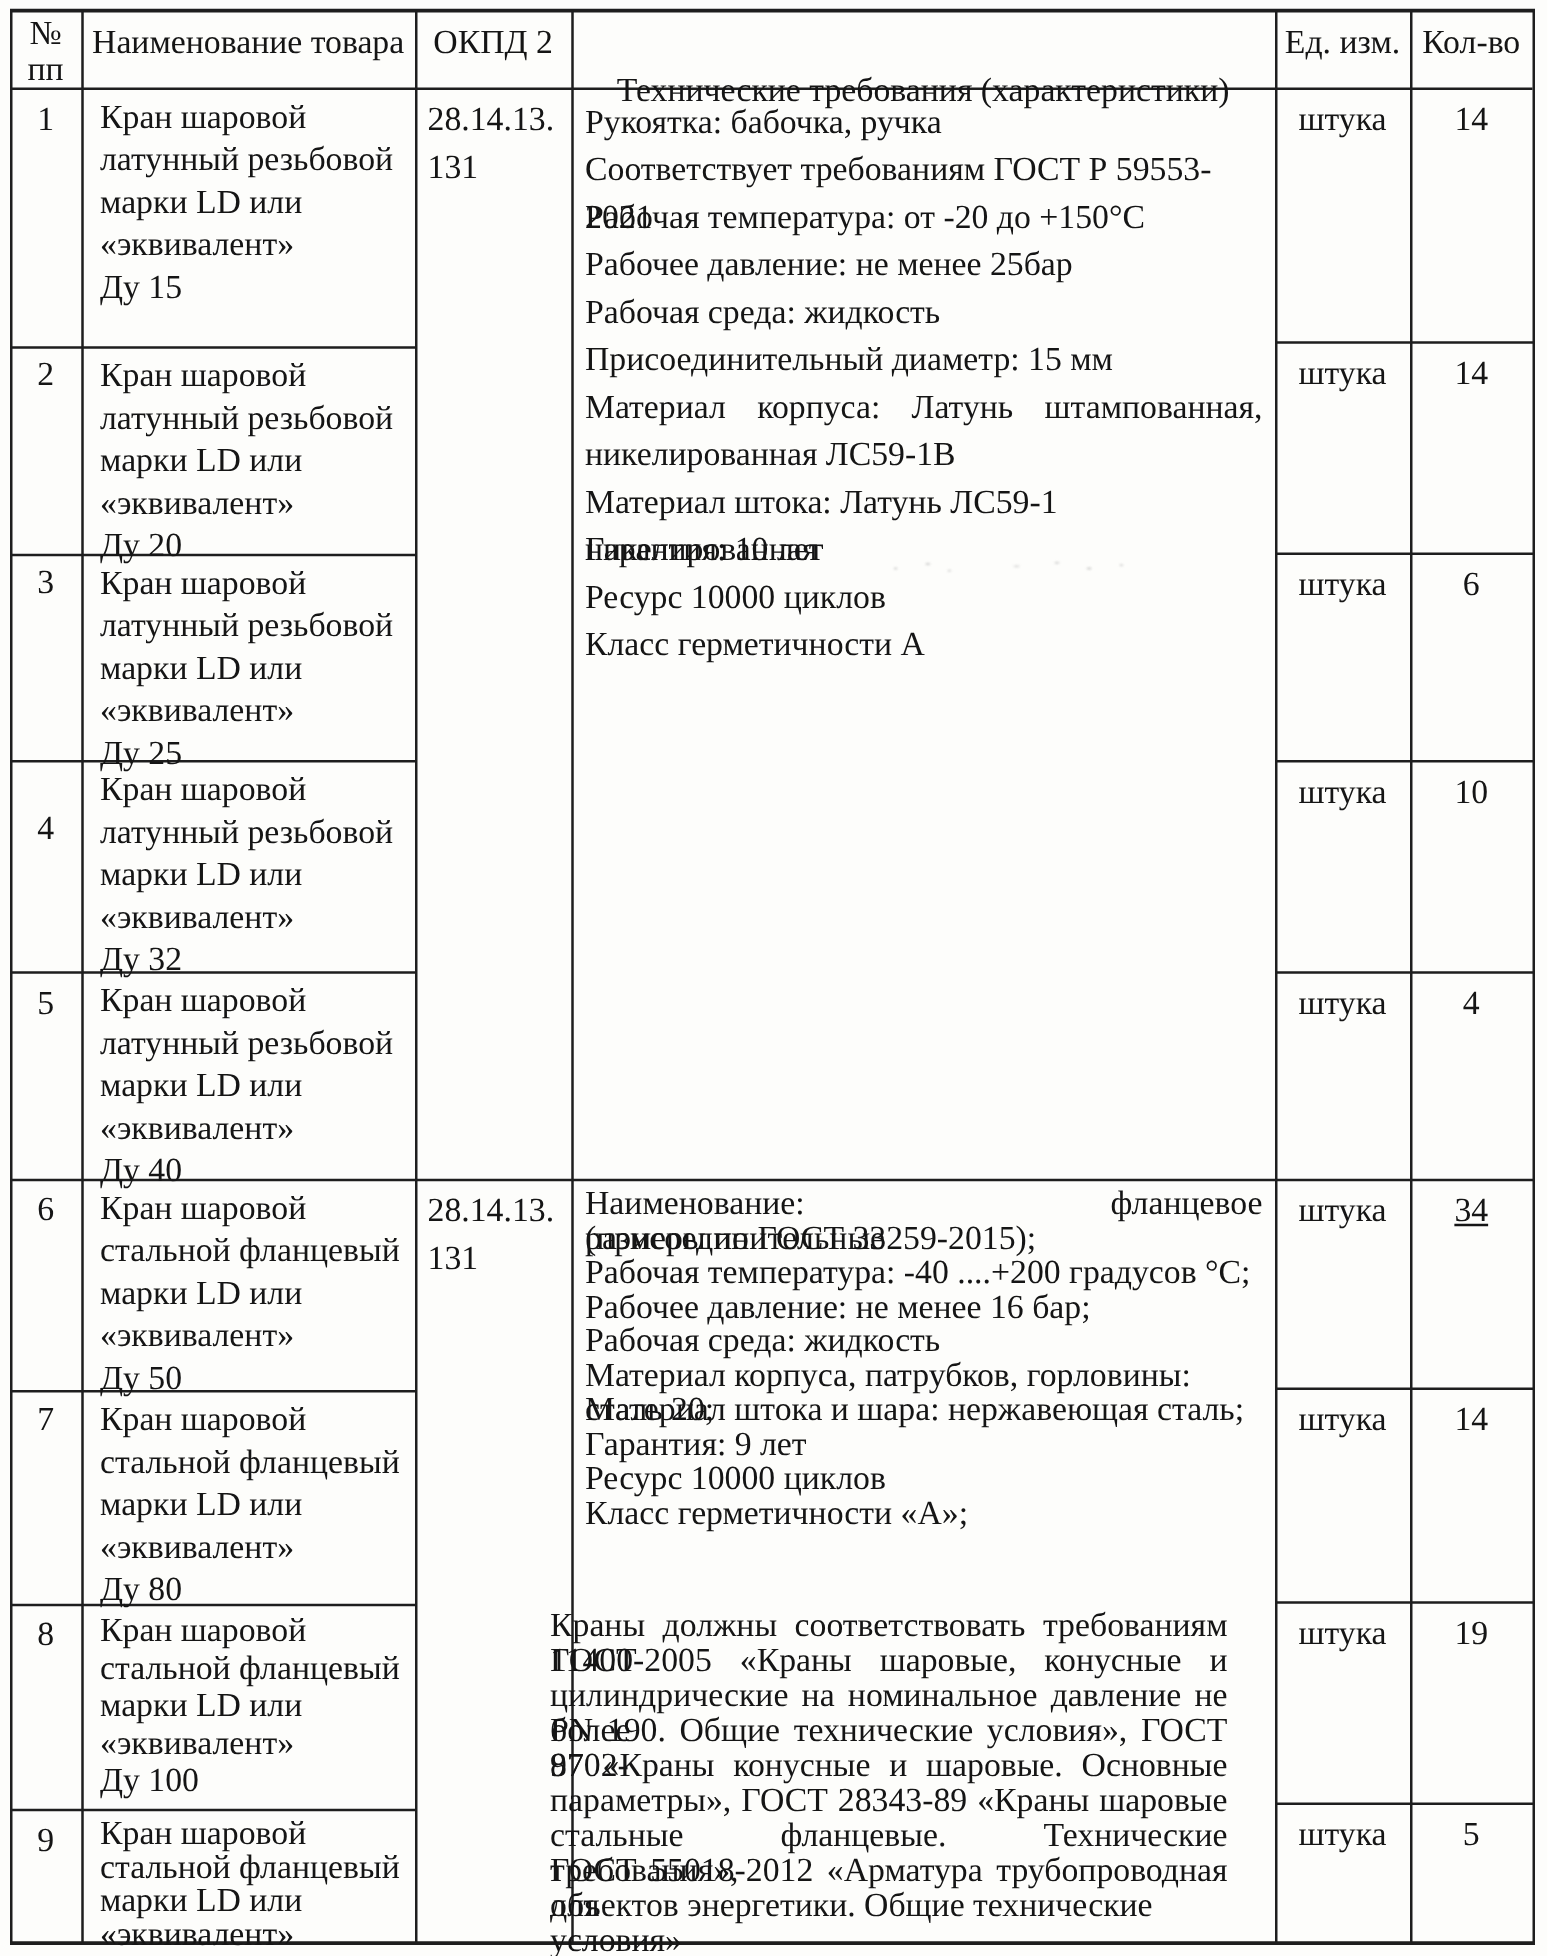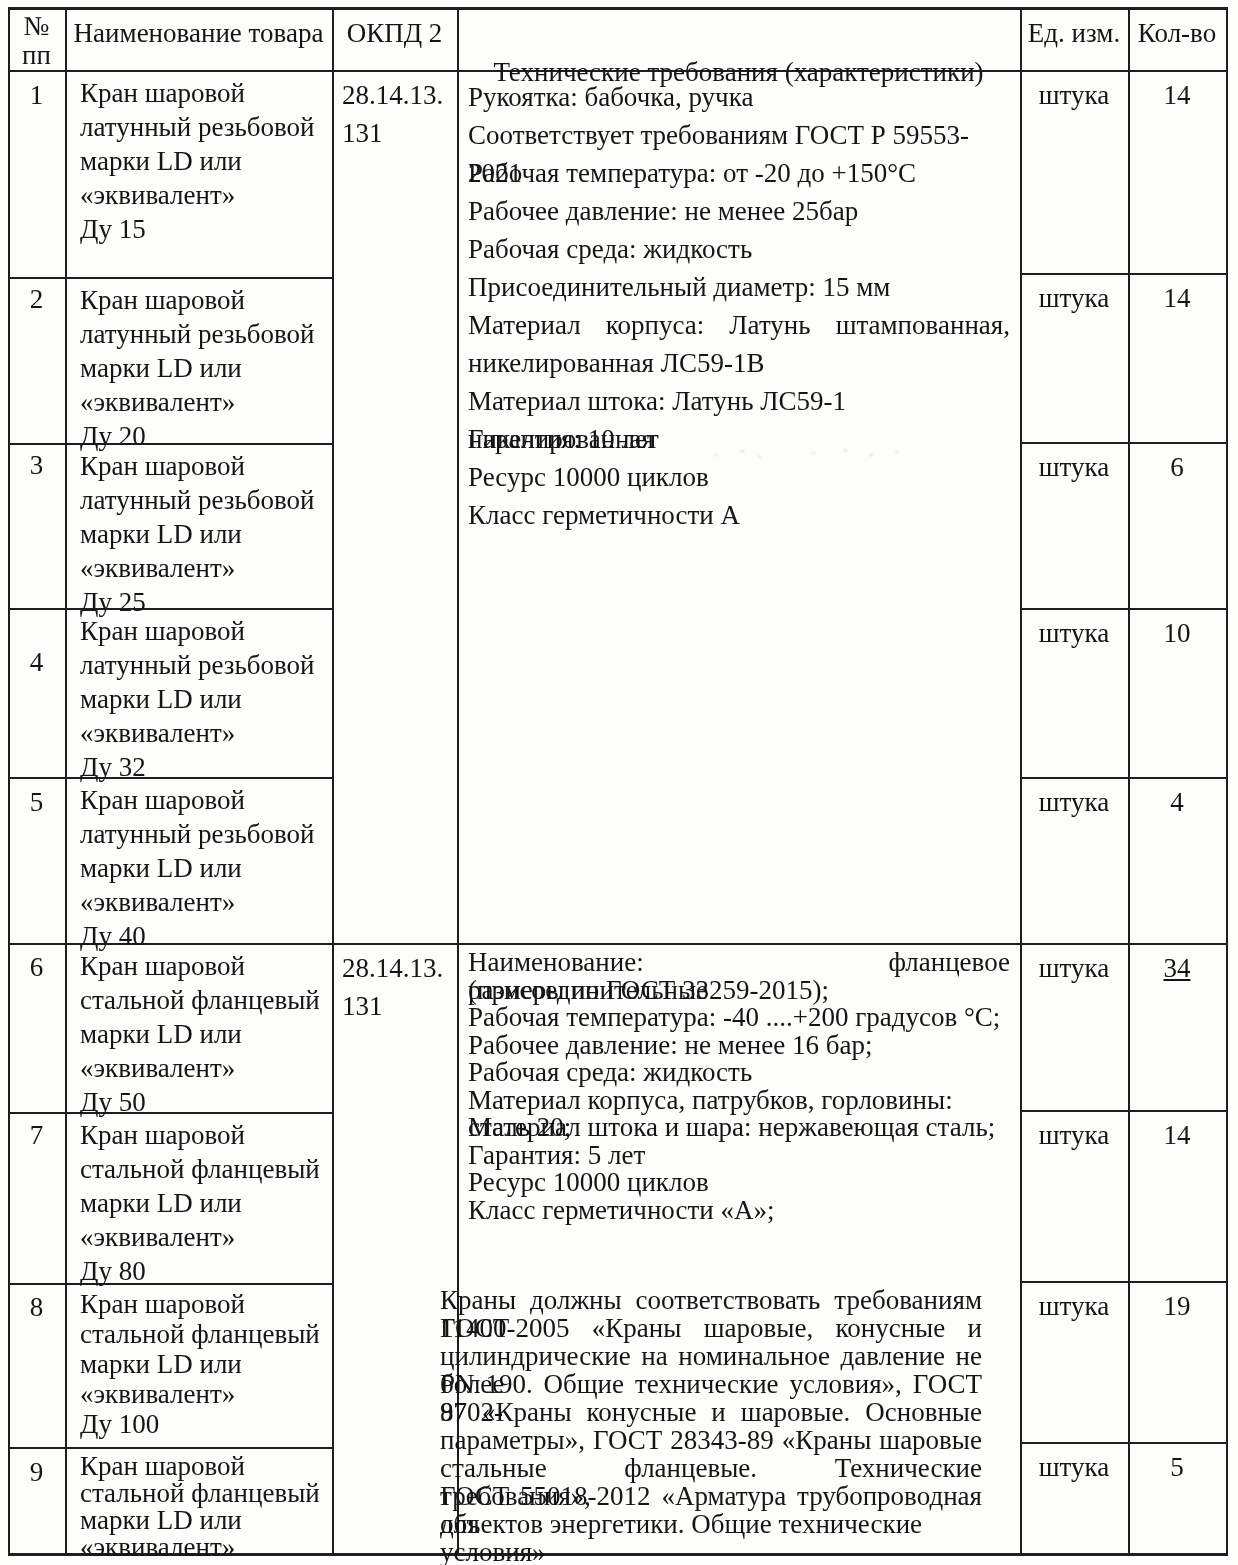--- a/index.html
+++ b/index.html
@@ -151,21 +151,21 @@
       <div class="tline" style="height: 38px; line-height: 38px;">Класс герметичности А</div>
     </div>
     <div class="techblock" style="left: 468px; top: 949px; width: 542px;">
       <div class="tline jl" style="height: 27.5px; line-height: 27.5px;">Наименование: фланцевое (присоединительные</div>
       <div class="tline" style="height: 27.5px; line-height: 27.5px;">размеры по ГОСТ 33259-2015);</div>
       <div class="tline" style="height: 27.5px; line-height: 27.5px;">Рабочая температура:  -40 ....+200 градусов °С;</div>
       <div class="tline" style="height: 27.5px; line-height: 27.5px;">Рабочее давление: не менее 16 бар;</div>
       <div class="tline" style="height: 27.5px; line-height: 27.5px;">Рабочая среда: жидкость</div>
       <div class="tline" style="height: 27.5px; line-height: 27.5px;">Материал корпуса, патрубков, горловины: сталь 20;</div>
       <div class="tline" style="height: 27.5px; line-height: 27.5px;">Материал штока и шара: нержавеющая сталь;</div>
-      <div class="tline" style="height: 27.5px; line-height: 27.5px;">Гарантия: 5 лет</div>
+      <div class="tline" style="height: 27.5px; line-height: 27.5px;">Гарантия: 9 лет</div>
       <div class="tline" style="height: 27.5px; line-height: 27.5px;">Ресурс 10000 циклов</div>
       <div class="tline" style="height: 27.5px; line-height: 27.5px;">Класс герметичности «А»;</div>
     </div>
     <div class="techblock" style="left: 440px; top: 1286px; width: 542px;">
       <div class="tline jl" style="height: 28px; line-height: 28px;">Краны должны соответствовать требованиям ГОСТ</div>
       <div class="tline jl" style="height: 28px; line-height: 28px;">11400-2005 «Краны шаровые, конусные и</div>
       <div class="tline jl" style="height: 28px; line-height: 28px;">цилиндрические на номинальное давление не более</div>
       <div class="tline jl" style="height: 28px; line-height: 28px;">PN 190. Общие технические условия», ГОСТ 9702-</div>
       <div class="tline jl" style="height: 28px; line-height: 28px;">87 «Краны конусные и шаровые. Основные</div>
       <div class="tline jl" style="height: 28px; line-height: 28px;">параметры», ГОСТ 28343-89 «Краны шаровые</div>

